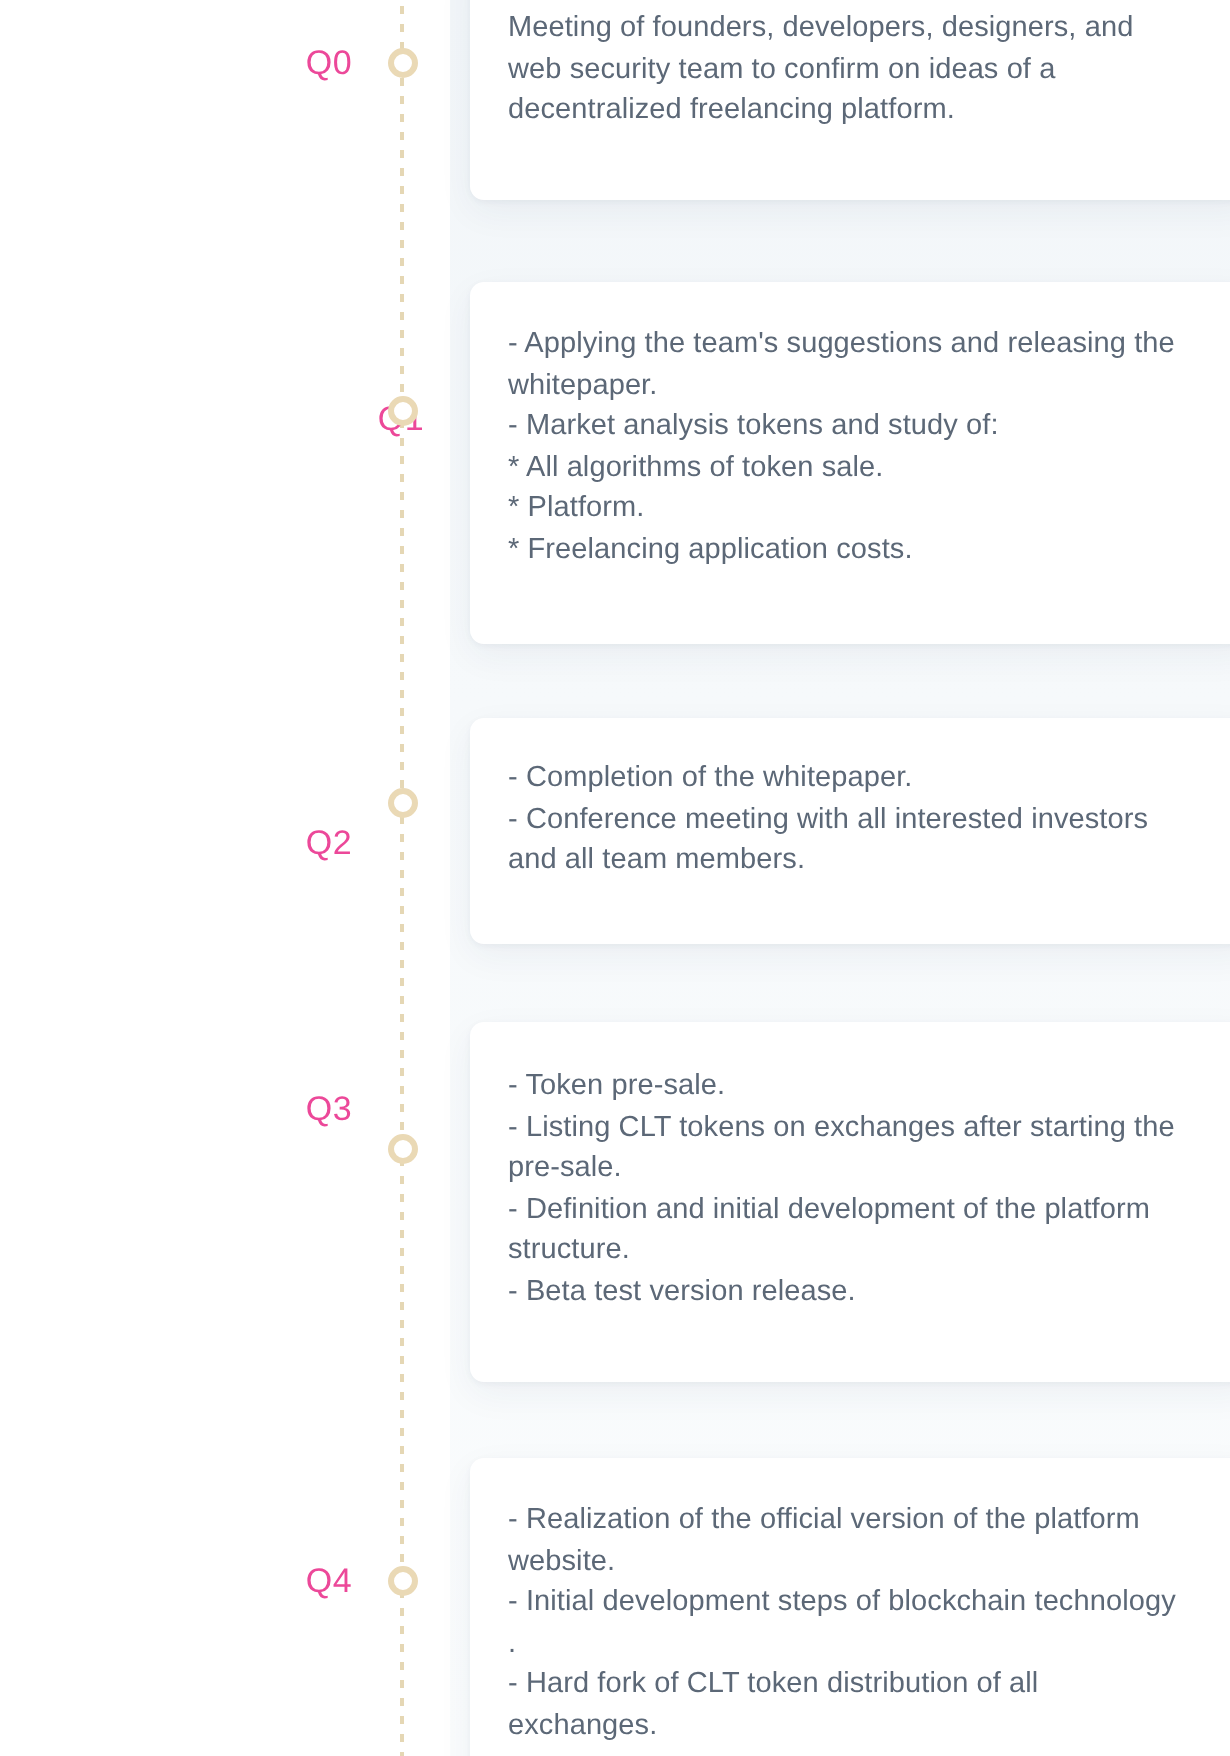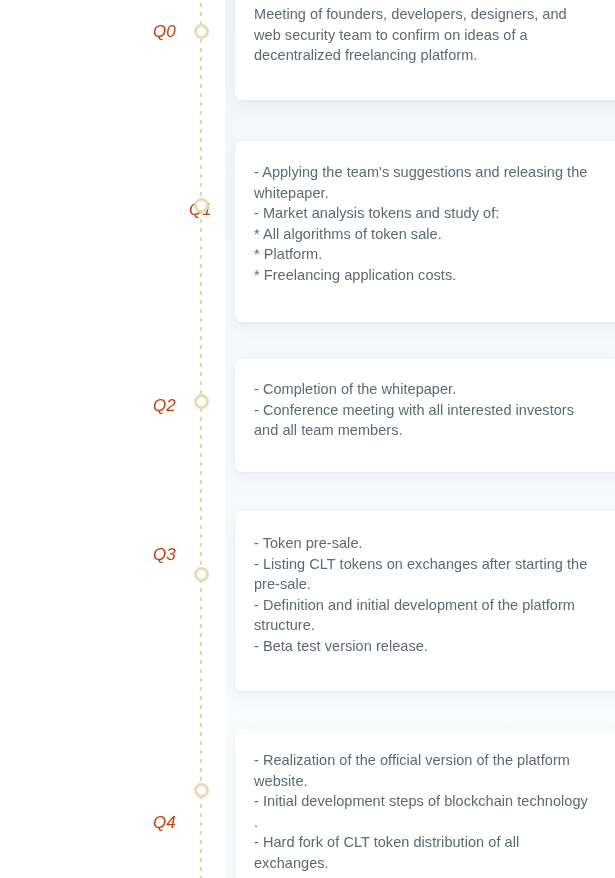--- a/index.html
+++ b/index.html
@@ -58,24 +58,23 @@
     width: 615px;
   }
 
   .q-label {
     position: absolute;
     left: 0;
     width: 176px;
     text-align: right;
     font-size: 17px;
     line-height: 20px;
-    color: #c2410c;
+    color: #ec4899;
     letter-spacing: 0.2px;
     white-space: nowrap;
-    font-style: italic;
   }
 
   .marker {
     position: absolute;
     left: 194px;
     width: 15px;
     height: 15px;
     box-sizing: border-box;
     border: 3px solid #ead9b5;
     border-radius: 50%;
@@ -125,41 +124,41 @@
     <div class="card" style="top:141px; height:181px;">
       <div class="card-body" style="padding-top:21px;">- Applying the team's suggestions and releasing the whitepaper.
 - Market analysis tokens and study of:
 * All algorithms of token sale.
 * Platform.
 * Freelancing application costs.</div>
     </div>
   </div>
 
   <div class="row" style="top:0px;">
-    <div class="q-label" style="top:396px;">Q2</div>
+    <div class="q-label" style="top:412px;">Q2</div>
     <div class="marker" style="top:394px;"></div>
     <div class="card" style="top:359px; height:113px;">
       <div class="card-body" style="padding-top:20px;">- Completion of the whitepaper.
 - Conference meeting with all interested investors and all team members.</div>
     </div>
   </div>
 
   <div class="row" style="top:0px;">
     <div class="q-label" style="top:545px;">Q3</div>
     <div class="marker" style="top:567px;"></div>
     <div class="card" style="top:511px; height:180px;">
       <div class="card-body" style="padding-top:22px;">- Token pre-sale.
 - Listing CLT tokens on exchanges after starting the pre-sale.
 - Definition and initial development of the platform structure.
 - Beta test version release.</div>
     </div>
   </div>
 
   <div class="row" style="top:0px;">
-    <div class="q-label" style="top:813px;">Q4</div>
+    <div class="q-label" style="top:781px;">Q4</div>
     <div class="marker" style="top:783px;"></div>
     <div class="card" style="top:729px; height:170px;">
       <div class="card-body" style="padding-top:21px;">- Realization of the official version of the platform website.
 - Initial development steps of blockchain technology .
 - Hard fork of CLT token distribution of all exchanges.</div>
     </div>
   </div>
 
 </div>
 

